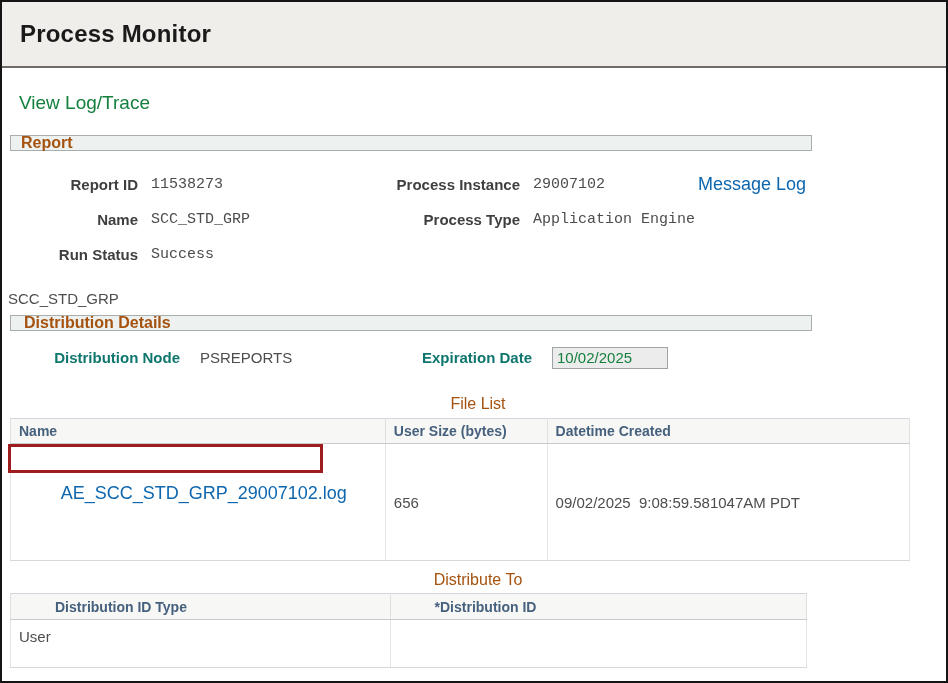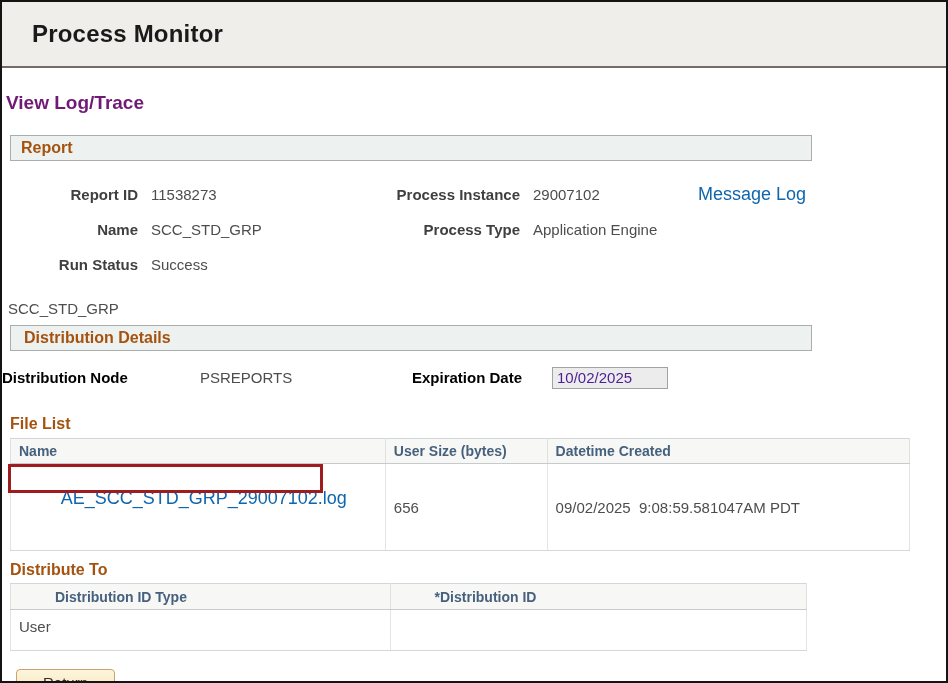--- a/index.html
+++ b/index.html
@@ -12,40 +12,40 @@
     overflow: hidden;
     color: #4d4d4d;
   }
   
   .titlebar {
     height: 66px;
     background: #f0eeea;
     border-bottom: 2px solid #6f6c69;
     display: flex;
     align-items: center;
-    padding-left: 30px;
+    padding-left: 18px;
   }
   .titlebar h1 {
     font-size: 24px;
     font-weight: bold;
     color: #1a1a1a;
     letter-spacing: .2px;
   }
   
   .content { padding: 0; }
   .page-title {
-    margin: 24px 0 0 4px;
+    margin: 24px 0 0 17px;
     font-size: 19px;
-    font-weight: bold;
-    color: #701a75;
+    font-weight: normal;
+    color: #15803d;
   }
   .groupbox-header {
     margin: 21px 0 0 8px;
     width: 802px;
-    height: 26px;
+    height: 16px;
     background: #edf1ef;
     border: 1px solid #a9aeac;
     display: flex;
     align-items: center;
     padding-left: 10px;
     font-size: 16px;
     font-weight: bold;
     color: #a5520f;
   }
   .groupbox-header.dist { margin-top: 8px; padding-left: 13px; }
@@ -60,21 +60,21 @@
     font-size: 15px;
     padding-left: 16px;
   }
   .fields .lbl {
     font-weight: bold;
     color: #3f3f3f;
     text-align: right;
     padding-right: 13px;
     white-space: nowrap;
   }
-  .fields .val { color: #4d4d4d; white-space: nowrap; }
+  .fields .val { color: #4d4d4d; white-space: nowrap; font-family: Liberation Mono, monospace; }
   a.pslink {
     color: #0d66ae;
     text-decoration: none;
     cursor: pointer;
     font-size: 18px;
   }
   .program-name {
     margin: 25px 0 0 6px;
     font-size: 15px;
     color: #4d4d4d;
@@ -83,41 +83,42 @@
   .dist-fields {
     margin-top: 15px;
     display: grid;
     grid-template-columns: 198px 212px 140px auto;
     grid-auto-rows: 23px;
     align-items: center;
     font-size: 15px;
   }
   .dist-fields .lbl {
     font-weight: bold;
-    color: #000000;
-    text-align: left;
-    padding-right: 12px;
+    color: #0f766e;
+    text-align: right;
+    padding-right: 20px;
     white-space: nowrap;
   }
   .date-input {
     width: 116px;
     height: 22px;
     background: #ececec;
     border: 1px solid #9ea4a6;
     font-family: "Liberation Sans", sans-serif;
     font-size: 15px;
-    color: #4c1d95;
+    color: #15803d;
     padding: 0 4px;
   }
   
   .section-heading {
     margin: 26px 0 0 8px;
     font-size: 16px;
-    font-weight: bold;
+    font-weight: normal;
     color: #a5520f;
+    text-align: center;
   }
   .section-heading.tight { margin-top: 10px; }
   
   table { border-collapse: collapse; font-size: 15px; }
   .file-table { margin: 5px 0 0 8px; width: 900px; }
   .dist-table { margin: 4px 0 0 8px; width: 797px; }
   th {
     background: #f7f7f5;
     color: #46617e;
     font-size: 14px;
@@ -126,21 +127,21 @@
     padding: 4px 8px;
     border-top: 1px solid #d2d6d8;
     border-bottom: 1px solid #c6cbce;
     border-left: 1px solid #e0e0de;
     border-right: 1px solid #e0e0de;
     white-space: nowrap;
   }
   td {
     background: #ffffff;
     color: #4d4d4d;
-    padding: 7px 8px;
+    padding: 22px 8px;
     border-bottom: 1px solid #d8d8d8;
     border-left: 1px solid #e4e4e2;
     border-right: 1px solid #e4e4e2;
     white-space: pre;
     vertical-align: middle;
   }
   .file-table td { height: 30px; }
   .dist-table th { height: 26px; padding-left: 44px; }
   .dist-table td { height: 41px; vertical-align: top; padding-top: 8px; }
   .col-name { width: 375px; }

